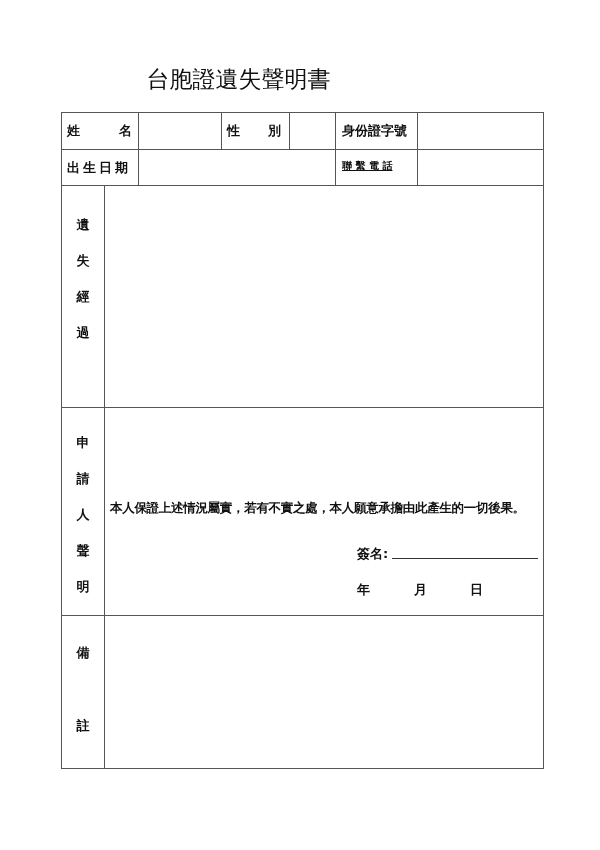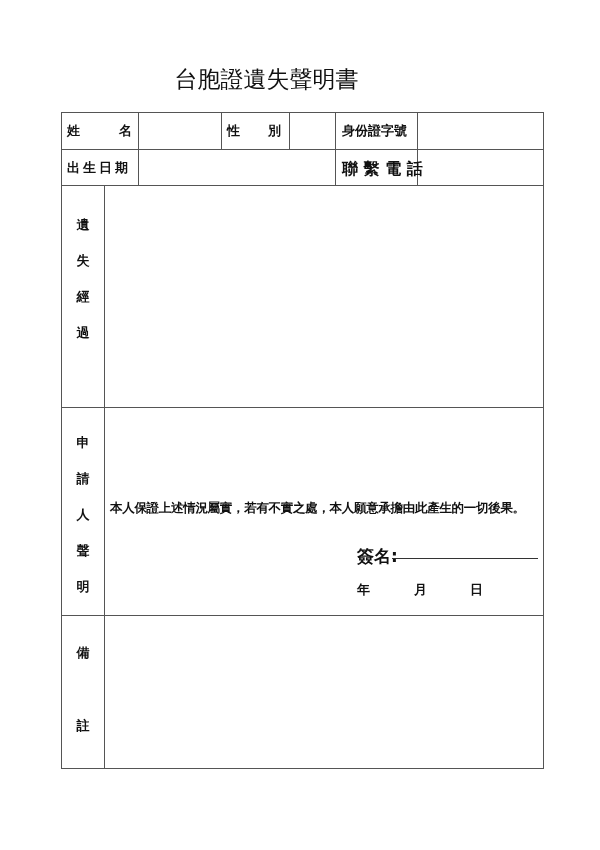--- a/index.html
+++ b/index.html
@@ -1,28 +1,28 @@
 <!DOCTYPE html>
 <html><head>
 <meta charset="utf-8">
 <style>
   html, body { margin: 0; padding: 0; background: #ffffff; }
   body { width: 600px; height: 850px; position: relative; overflow: hidden;
          font-family: "DejaVu Sans", "Liberation Sans", sans-serif; color: #111; }
   .title { position: absolute; top: 64px; left: 0; width: 477px; text-align: center;
-           font-size: 23px; letter-spacing: 0px; padding-left: 28px; }
+           font-size: 23px; letter-spacing: 0px; }
   .box { position: absolute; border: 1px solid #555; box-sizing: border-box; }
   .hl { position: absolute; height: 1px; background: #555; }
   .vl { position: absolute; width: 1px; background: #555; }
   .lbl { position: absolute; font-size: 13px; font-weight: bold; white-space: nowrap; }
   .vert { position: absolute; font-size: 13px; font-weight: bold; text-align: center; width: 30px; }
   .vert span { position: absolute; left: 0; width: 30px; text-align: center; }
   .cell { position: absolute; }
   .stmt { position: absolute; left: 110px; top: 500px; font-size: 12.5px; font-weight: bold; white-space: nowrap; letter-spacing: -0.3px; }
-  .sig { position: absolute; left: 357px; top: 545px; font-size: 17px; font-weight: bold; }
+  .sig { position: absolute; left: 357px; top: 545px; font-size: 13px; font-weight: bold; }
   .sig-line { position: absolute; left: 392px; top: 558px; width: 146px; height: 1px; background: #333; }
   .date span { position: absolute; top: 581px; font-size: 13px; font-weight: bold; }
 </style>
 </head>
 <body>
 
 <div class="title">台胞證遺失聲明書</div>
 
 <div class="box" style="left:61px; top:112px; width:483px; height:657px;"></div>
 
@@ -46,21 +46,21 @@
 <span class="lbl" style="left:227px; top:122px;">性</span>
 <span class="lbl" style="left:268px; top:122px;">別</span>
 <div class="cell" style="left:290px; top:113px; width:45px; height:36px;"></div>
 
 <span class="lbl" style="left:342px; top:122px;font-family:Liberation Mono, monospace;">身份證字號</span>
 <div class="cell" style="left:418px; top:113px; width:125px; height:36px;"></div>
 
 <span class="lbl" style="left:67px; top:159px; letter-spacing:3px;font-family:Liberation Serif, serif;">出生日期</span>
 <div class="cell" style="left:139px; top:150px; width:196px; height:35px;"></div>
 
-<span class="lbl" style="left:342px; top:159px; font-size:16px;">聯 繫 電 話</span>
+<span class="lbl" style="left:342px; top:159px; font-size:10px;text-decoration:underline;">聯 繫 電 話</span>
 <div class="cell" style="left:418px; top:150px; width:125px; height:35px;"></div>
 
 <div class="vert" style="left:68px; top:186px; height:221px;">
   <span style="top:30px;">遺</span>
   <span style="top:66px;">失</span>
   <span style="top:102px;">經</span>
   <span style="top:138px;">過</span>
 </div>
 <div class="cell" style="left:105px; top:186px; width:438px; height:221px;"></div>
 

